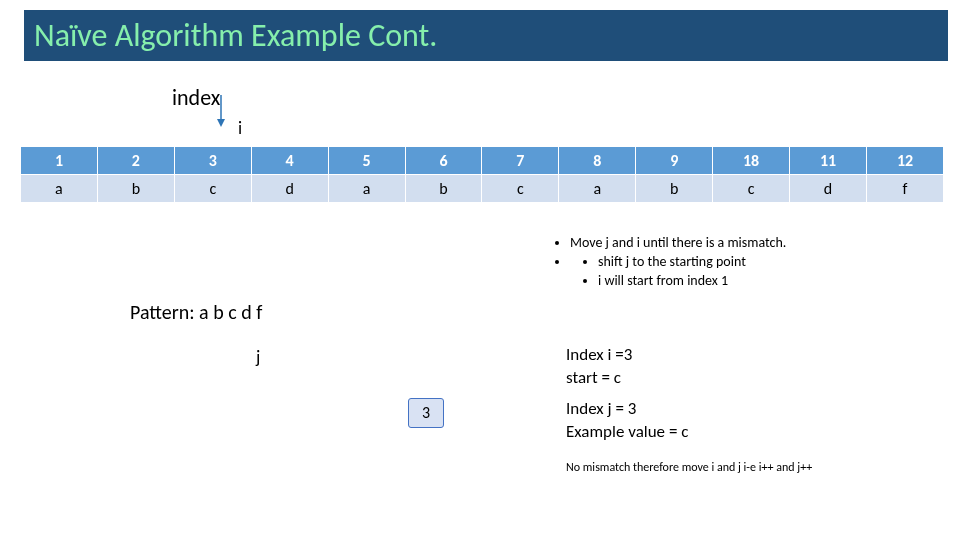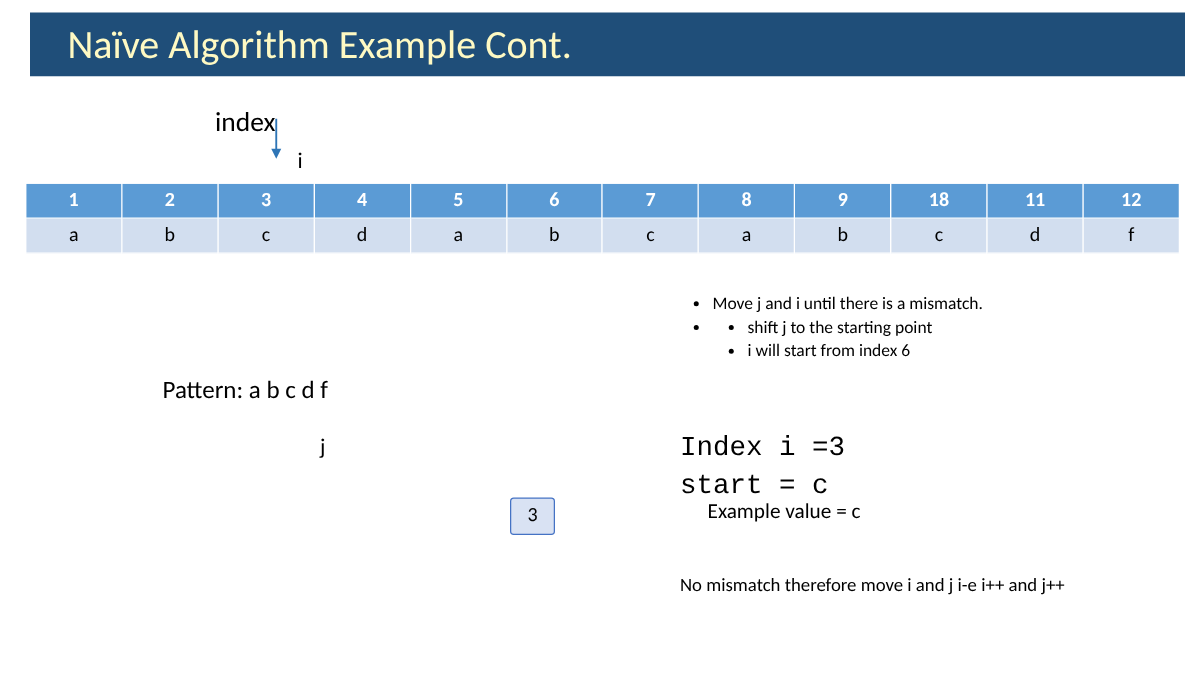--- a/index.html
+++ b/index.html
@@ -7,23 +7,23 @@
     padding: 0;
     width: 960px;
     height: 540px;
     font-family: Calibri, Arial, sans-serif;
     background: #fff;
     color: #000;
     overflow: hidden;
   }
   .title-bar {
     background: #1f4e79;
-    color: #fef9c3;
+    color: #86efac;
     font-size: 32px;
-    padding: 6px 30px;
+    padding: 6px 10px;
     margin: 10px 12px 8px 24px;
     text-align: left;
   }
   .index-label {
     position: absolute;
     left: 172px;
     top: 84px;
     font-size: 22px;
   }
   .arrow-i {
@@ -106,38 +106,37 @@
     list-style: disc;
     margin: 0;
     padding-left: 24px;
   }
   .bullets ul ul {
     list-style: disc;
     padding-left: 28px;
   }
   .info-i {
     position: absolute;
-    left: 544px;
+    left: 566px;
     top: 344px;
-    font-size: 22px;
+    font-size: 17px;
     line-height: 1.35;
-    font-family: Liberation Mono, monospace;
   }
   .info-j {
     position: absolute;
     left: 566px;
     top: 398px;
     font-size: 17px;
     line-height: 1.35;
   }
   .conclusion {
     position: absolute;
-    left: 544px;
+    left: 566px;
     top: 460px;
-    font-size: 15px;
+    font-size: 12px;
   }
 </style>
 </head>
 <body>
 
 <div class="title-bar">
   <span>Naïve Algorithm Example Cont.</span>
 </div>
 
 <div class="index-label">index</div>
@@ -189,28 +188,29 @@
 <div class="j-label">j</div>
 
 <div class="j-box">3</div>
 
 <div class="bullets">
   <ul>
     <li>Move j and i until there is a mismatch.</li>
     <li>
       <ul>
         <li>shift j to the starting point</li>
-        <li>i will start from index 6</li>
+        <li>i will start from index 1</li>
       </ul>
     </li>
   </ul>
 </div>
 
 <div class="info-i">
   <div>Index i =3</div>
   <div>start = c</div>
 </div>
 
 <div class="info-j">
+  <div>Index j = 3</div>
   <div>Example value = c</div>
 </div>
 
 <div class="conclusion">No mismatch therefore move i and j i-e i++ and j++</div>
 
 </body></html>

